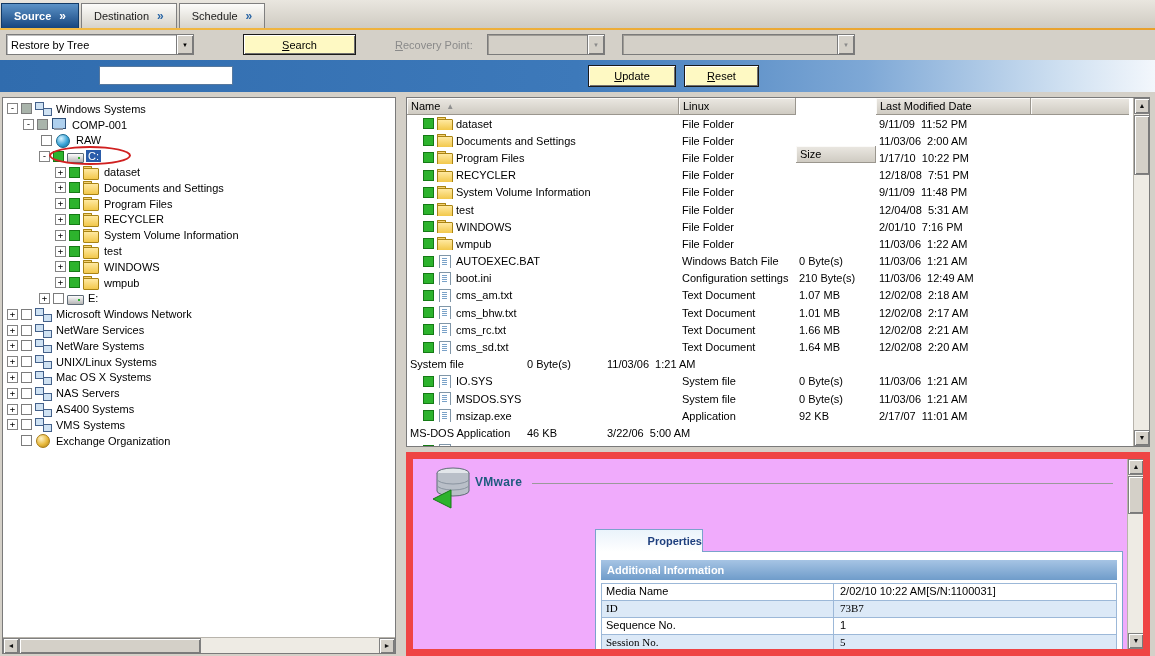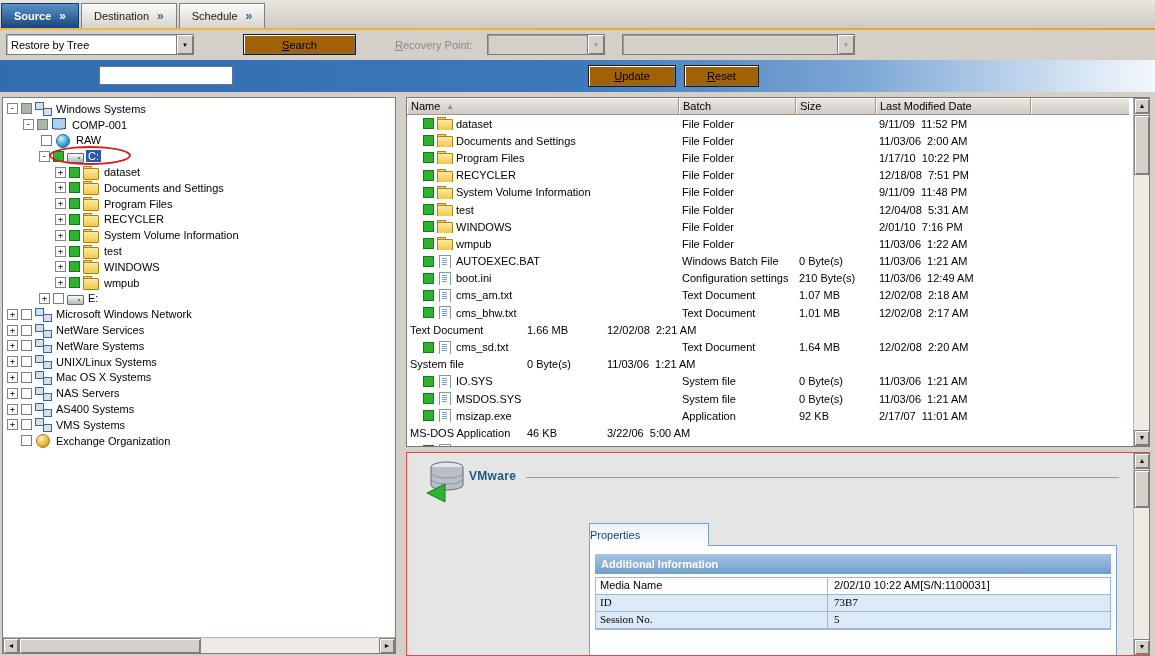--- a/index.html
+++ b/index.html
@@ -19,33 +19,33 @@
   .combo{position:absolute;height:21px;background:#fff;border:1px solid #7b7b7b;box-shadow:inset 1px 1px 0 rgba(0,0,0,.25);display:flex;align-items:center;}
   .combo-text{flex:1;padding:0 4px;white-space:nowrap;overflow:hidden;}
   .combo-btn{width:17px;height:100%;background:#d4d0c8;border-left:1px solid #7b7b7b;box-shadow:inset 1px 1px 0 #fff,inset -1px -1px 0 #7a7a7a;font-size:6px;display:flex;align-items:center;justify-content:center;color:#000;}
   .combo.disabled{background:#d4d0c8;}
   .combo.disabled .combo-btn{color:#8a8a8a;}
   .restore-combo{left:6px;top:4px;width:188px;}
   .search-btn{position:absolute;left:243px;top:4px;width:113px;height:21px;}
   .rp-label{position:absolute;left:395px;top:9px;color:#8a8a8a;}
   .dis-combo1{left:487px;top:4px;width:118px;}
   .dis-combo2{left:622px;top:4px;width:233px;}
-  .btn{background:#a16207;border:1px solid #1a1a1a;box-shadow:inset 1px 1px 0 #fff,inset -1px -1px 0 #707070;font-family:inherit;font-size:11px;color:#000;cursor:default;}
+  .btn{background:#fef9c3;border:1px solid #1a1a1a;box-shadow:inset 1px 1px 0 #fff,inset -1px -1px 0 #707070;font-family:inherit;font-size:11px;color:#000;cursor:default;}
 
   
   .toolbar2{position:absolute;left:0;top:60px;width:100%;height:32px;background:linear-gradient(90deg,#306cae 0%,#3d79ba 50%,#7ea8d6 75%,#cfe0f1 92%,#f3f7fc 100%);}
   .cn-label{position:absolute;left:7px;top:9px;color:#fff;margin-top:40px;}
   .cn-input{position:absolute;left:99px;top:6px;width:134px;height:19px;border:1px solid #56789e;background:#fff;font-family:inherit;font-size:11px;padding:0 3px;}
   .update-btn{position:absolute;left:588px;top:5px;width:88px;height:22px;}
   .reset-btn{position:absolute;left:684px;top:5px;width:75px;height:22px;}
 
   
   .left-panel{position:absolute;left:2px;top:97px;width:394px;height:557px;background:#fff;border:1px solid #7a7a7a;overflow:hidden;}
   .right-top{position:absolute;left:406px;top:97px;width:744px;height:350px;background:#fff;border:1px solid #7a7a7a;overflow:hidden;}
-  .right-bottom{position:absolute;left:406px;top:452px;width:744px;height:204px;background:#e5e5e5;border:1px solid #ef4444;overflow:hidden;}
+  .right-bottom{position:absolute;left:406px;top:452px;width:744px;height:204px;background:#f0abfc;border:7px solid #ef4444;overflow:hidden;}
 
   
   .tree{position:absolute;left:0;top:0;right:0;bottom:16px;padding-top:3px;overflow:hidden;}
   .trow{height:15.8px;display:flex;align-items:center;position:relative;white-space:nowrap;}
   .exp{width:11px;height:11px;flex:0 0 auto;border:1px solid #848484;background:#fff;font-size:9px;line-height:9px;text-align:center;margin-right:3px;font-family:"DejaVu Sans Mono",monospace;}
   .exp.none{visibility:hidden;}
   .cb{width:11px;height:11px;flex:0 0 auto;border:1px solid #7c7c7c;background:#fff;margin-right:3px;}
   .cb.checked{background:#2db32d;border-color:#157a15;}
   .cb.partial{background:#a9b4ab;}
   .cb.empty{background:#fff;}
@@ -66,21 +66,21 @@
   .ticon.network::before{content:"";position:absolute;left:0;top:0;width:7px;height:6px;background:#cfe2f3;border:1px solid #44618a;}
   .ticon.network::after{content:"";position:absolute;left:8px;top:6px;width:7px;height:6px;background:#cfe2f3;border:1px solid #44618a;}
   .ticon.sphere::before{content:"";position:absolute;left:1px;top:0;width:12px;height:12px;border-radius:50%;background:radial-gradient(circle at 35% 30%,#d8f2ff,#3aa5d8 55%,#14678f);border:1px solid #14678f;}
   .ticon.organization::before{content:"";position:absolute;left:1px;top:0;width:12px;height:12px;border-radius:50%;background:radial-gradient(circle at 35% 30%,#fff3c8,#e8b93c 55%,#a87b14);border:1px solid #a87b14;}
 
   
   .list-header{position:absolute;left:0;top:0;right:20px;height:17px;display:flex;}
   .hcell{height:17px;padding:1px 4px;border-right:1px solid #9a968e;border-bottom:1px solid #9a968e;box-shadow:inset 1px 1px 0 #fbfaf8;display:flex;align-items:center;gap:6px;background:linear-gradient(#ebe8e2,#cfcbc2);white-space:nowrap;overflow:hidden;}
   .hfiller{flex:1;border-bottom:1px solid #9a968e;box-shadow:inset 1px 1px 0 #fbfaf8;background:linear-gradient(#ebe8e2,#cfcbc2);}
   .sortarrow{color:#8f8f8f;font-size:8px;}
-  .col0{width:272px;}.col1{width:117px;}.col2{width:80px;}.col3{width:155px;}
+  .col0{width:272px;}.col1{width:117px;}.col2{width:80px;margin-top:48px;}.col3{width:155px;}
   .list-body{position:absolute;left:0;top:17px;right:16px;bottom:0;overflow:hidden;}
   .lrow{height:17.2px;display:flex;align-items:center;white-space:nowrap;}
   .c-name{width:272px;display:flex;align-items:center;padding-left:16px;overflow:hidden;white-space:pre;}
   .c-type{width:117px;padding-left:3px;overflow:hidden;white-space:pre;}
   .c-size{width:80px;padding-left:3px;overflow:hidden;white-space:pre;}
   .c-date{width:155px;padding-left:3px;overflow:hidden;white-space:pre;}
 
   
   .vscroll{position:absolute;top:0;right:0;bottom:0;width:16px;background:#eeebe4;border-left:1px solid #b8b4ac;}
   .sbtn{position:absolute;width:16px;height:16px;background:#d4d0c8;border:1px solid #808080;box-shadow:inset 1px 1px 0 #fff,inset -1px -1px 0 #7a7a7a;font-size:7px;line-height:14px;text-align:center;color:#111;display:inline-block;}
@@ -90,21 +90,21 @@
   .hscroll{position:absolute;left:0;bottom:0;right:0;height:16px;background:#eeebe4;border-top:1px solid #b8b4ac;}
   .sbtn.left{left:0;top:0;position:absolute;}
   .sbtn.right{right:0;top:0;position:absolute;}
   .hthumb{position:absolute;left:16px;top:0;width:182px;height:16px;background:#d4d0c8;border:1px solid #808080;box-shadow:inset 1px 1px 0 #fff,inset -1px -1px 0 #7a7a7a;}
 
   
   .disk-icon{position:absolute;left:16px;top:6px;}
   .dtitle-row{position:absolute;left:62px;top:16px;right:30px;display:flex;align-items:center;gap:10px;}
   .dtitle{font-size:12px;font-weight:bold;color:#1d5a7e;letter-spacing:.3px;}
   .dline{flex:1;height:1px;background:#9a9a9a;margin-top:3px;}
-  .prop-tab{position:absolute;left:182px;top:70px;width:120px;height:23px;border:1px solid #7ba2cc;border-bottom:none;background:linear-gradient(#eaf3fb,#ffffff);display:flex;align-items:center;justify-content:flex-start;font-weight:normal;color:#1e3f7e;z-index:2;}
+  .prop-tab{position:absolute;left:182px;top:70px;width:108px;height:23px;border:1px solid #7ba2cc;border-bottom:none;background:linear-gradient(#eaf3fb,#ffffff);display:flex;align-items:center;justify-content:flex-end;font-weight:bold;color:#1e3f7e;z-index:2;}
   .prop-panel{position:absolute;left:182px;top:92px;width:528px;height:220px;border:1px solid #7ba2cc;background:#fff;padding:8px 5px 5px 5px;}
   .prop-header{height:20px;background:linear-gradient(#a6c4e4,#6f9cca);color:#fff;font-weight:bold;display:flex;align-items:center;padding-left:6px;}
   .prop-table{margin-top:3px;border:1px solid #9cb8d8;}
   .prow{display:flex;height:17px;border-bottom:1px solid #9cb8d8;background:#fff;}
   .prow.alt{background:#dce9f7;font-family:Liberation Serif, serif;}
   .plabel{width:232px;padding:1px 4px;border-right:1px solid #9cb8d8;white-space:pre;}
   .pvalue{flex:1;padding:1px 6px;white-space:pre;}
 </style>
 </head>
 <body>
@@ -294,21 +294,21 @@
     </div>
   </div>
 
   <div class="right-top">
     <div class="list-header">
         <div class="hcell col0">
           <span>Name</span>
           <span class="sortarrow">▲</span>
         </div>
         <div class="hcell col1">
-          <span>Batch</span>
+          <span>Linux</span>
         </div>
         <div class="hcell col2">
           <span>Size</span>
         </div>
         <div class="hcell col3">
           <span>Last Modified Date</span>
         </div>
         <div class="hfiller"></div>
       </div>
     <div class="list-body">
@@ -378,20 +378,21 @@
           <div class="c-size">1.07 MB</div>
           <div class="c-date">12/02/08  2:18 AM</div>
         </div>
         <div class="lrow">
           <div class="c-name"><span class="cb checked"></span><span class="ticon file"></span><span>cms_bhw.txt</span></div>
           <div class="c-type">Text Document</div>
           <div class="c-size">1.01 MB</div>
           <div class="c-date">12/02/08  2:17 AM</div>
         </div>
         <div class="lrow">
+          <div class="c-name"><span class="cb checked"></span><span class="ticon file"></span><span>cms_rc.txt</span></div>
           <div class="c-type">Text Document</div>
           <div class="c-size">1.66 MB</div>
           <div class="c-date">12/02/08  2:21 AM</div>
         </div>
         <div class="lrow">
           <div class="c-name"><span class="cb checked"></span><span class="ticon file"></span><span>cms_sd.txt</span></div>
           <div class="c-type">Text Document</div>
           <div class="c-size">1.64 MB</div>
           <div class="c-date">12/02/08  2:20 AM</div>
         </div>
@@ -456,20 +457,24 @@
       <div class="prop-header">Additional Information</div>
       <div class="prop-table">
           <div class="prow">
             <div class="plabel">Media Name</div>
             <div class="pvalue">2/02/10 10:22 AM[S/N:1100031]</div>
           </div>
           <div class="prow alt">
             <div class="plabel">ID</div>
             <div class="pvalue">73B7</div>
           </div>
+          <div class="prow">
+            <div class="plabel">Sequence No.</div>
+            <div class="pvalue">1</div>
+          </div>
           <div class="prow alt">
             <div class="plabel">Session No.</div>
             <div class="pvalue">5</div>
           </div>
         </div>
     </div>
     <div class="vscroll">
       <span class="sbtn up">▲</span>
       <div class="vthumb" style="top:17px;height:38px;"></div>
       <span class="sbtn down">▼</span>

